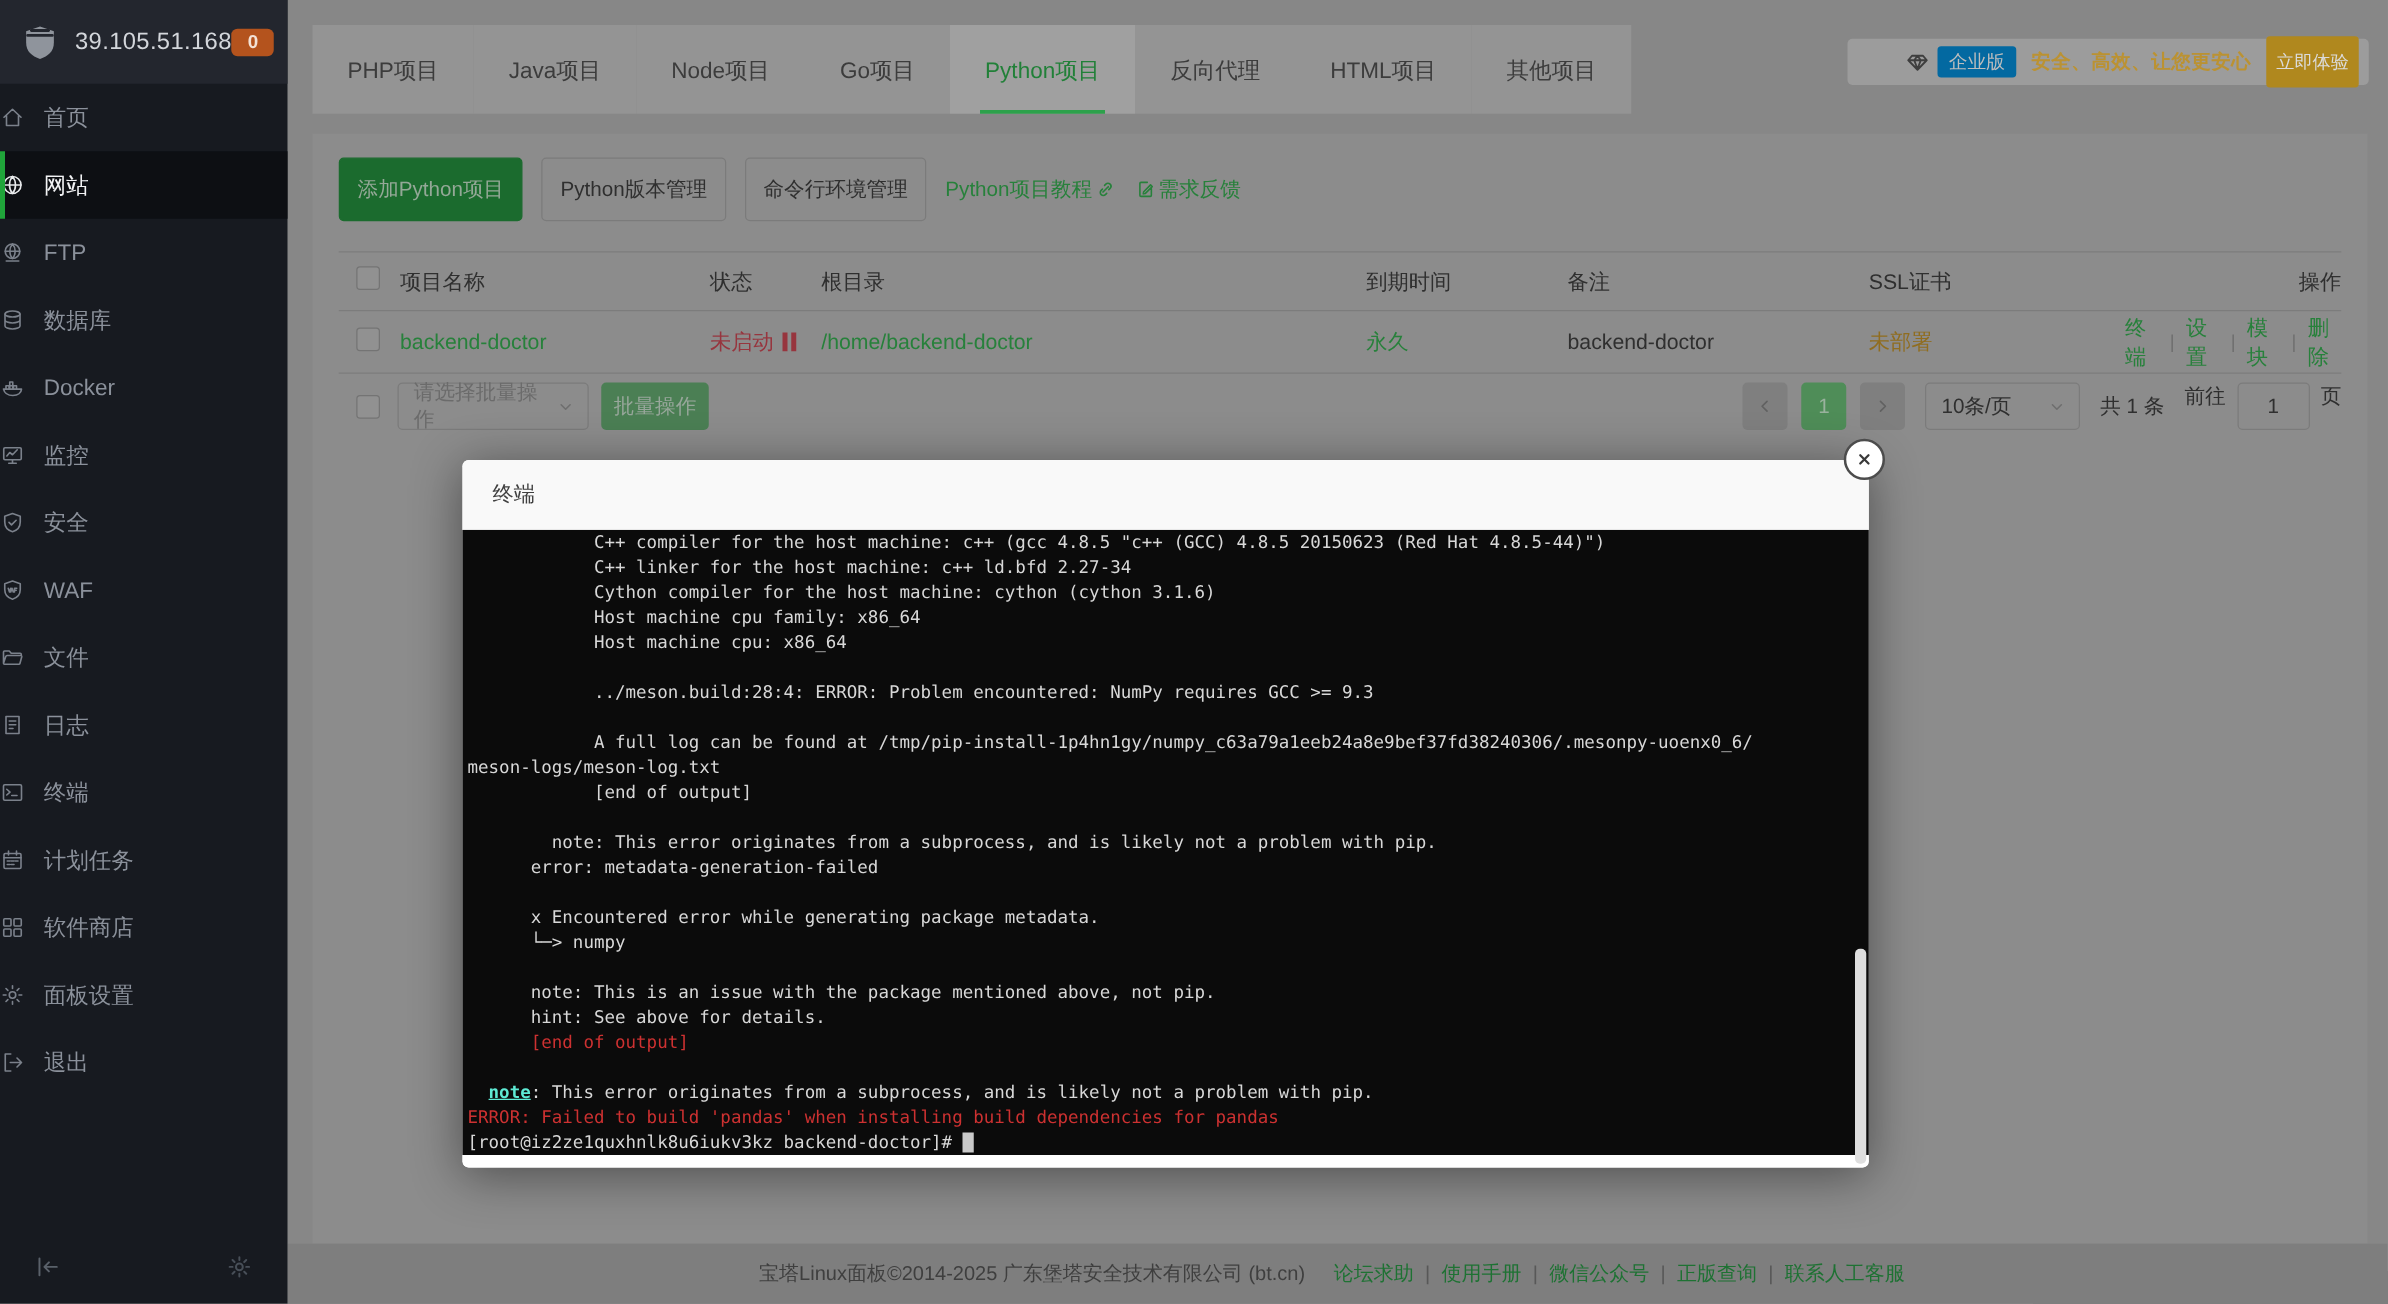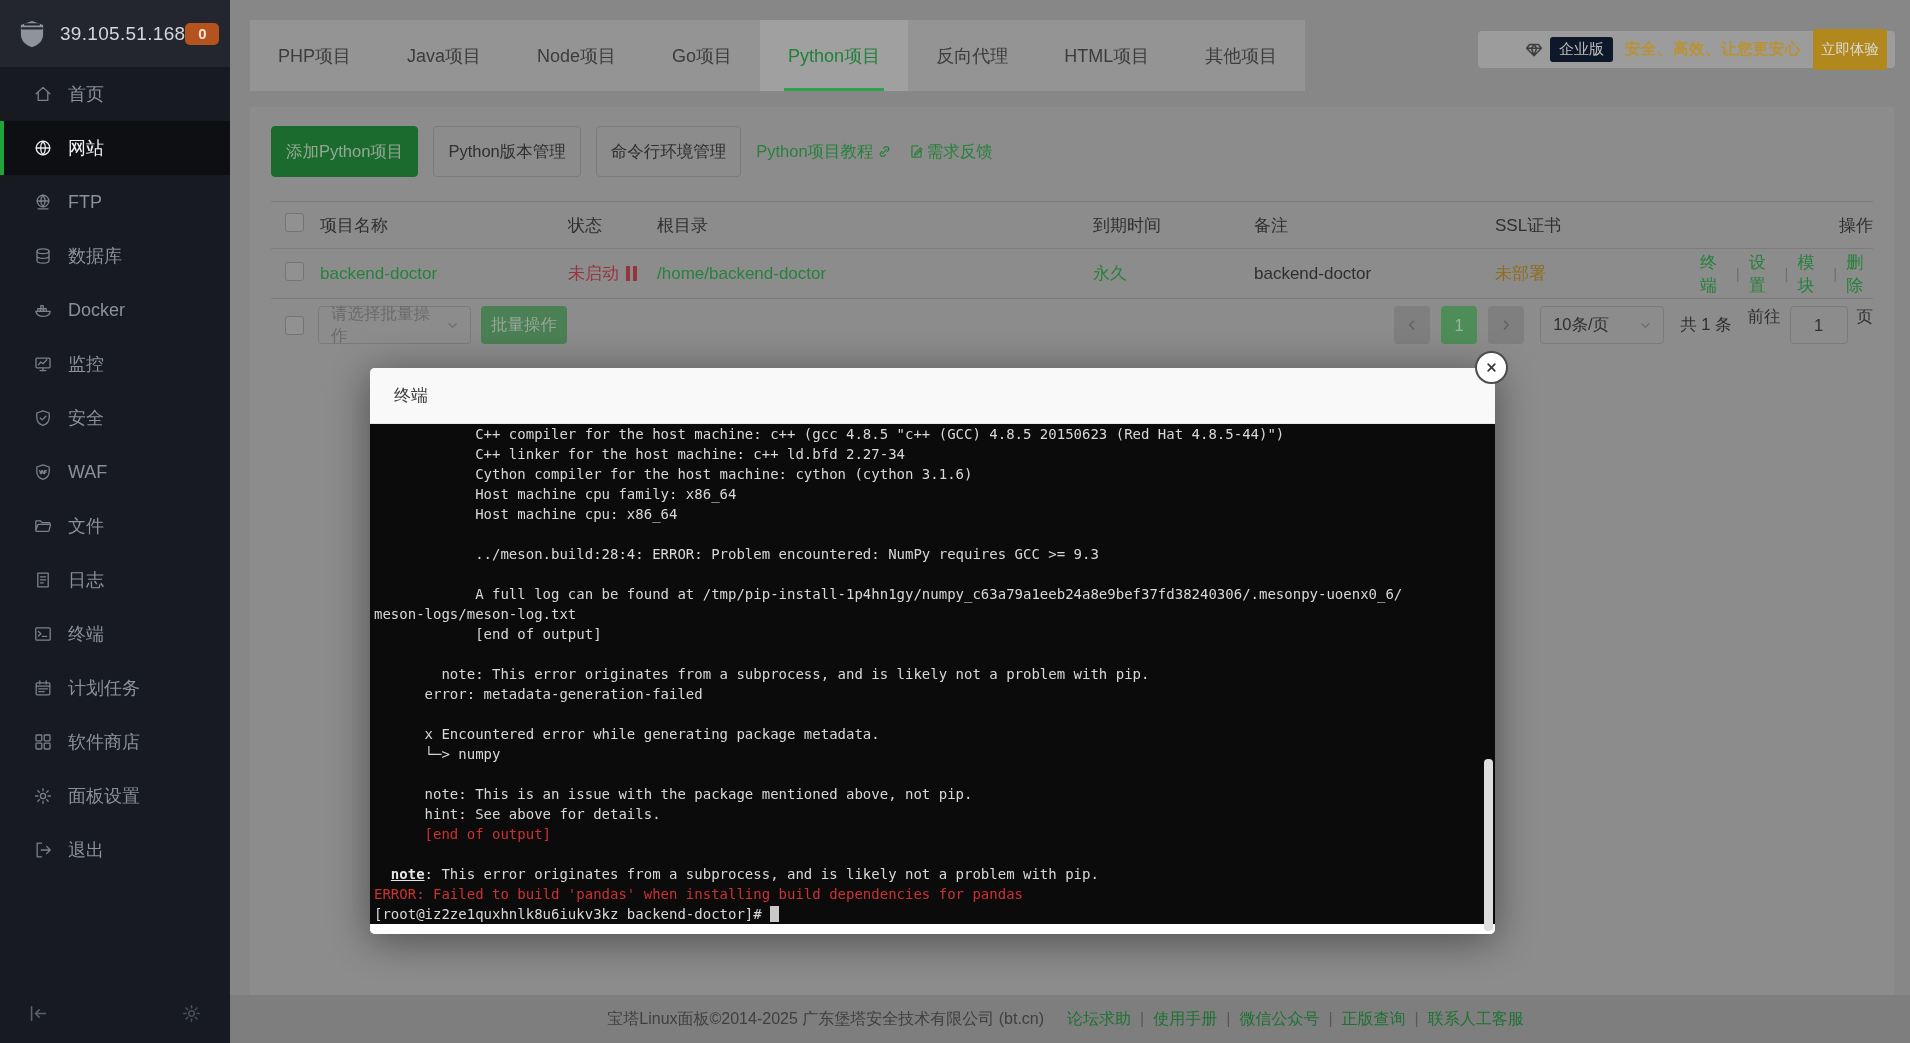--- a/index.html
+++ b/index.html
@@ -14,41 +14,41 @@
   }
   .ihost{display:inline-flex;align-items:center;justify-content:center;flex:none;}
   .icn{width:100%;height:100%;display:block;fill:none;stroke:currentColor;stroke-width:1.5;stroke-linecap:round;stroke-linejoin:round;}
 
   
   .sidebar{position:absolute;left:0;top:0;width:230px;height:100%;background:var(--sb-bg);z-index:5;}
   .logo-row{height:67px;background:var(--sb-logo);display:flex;align-items:center;padding:0 14px 0 17px;cursor:pointer;}
   .logo-shield{width:30px;height:30px;color:#8f949c;}
   .ip{color:#d3d6db;font-size:19px;margin-left:13px;letter-spacing:.3px;}
   .badge{margin-left:auto;background:#b4531d;color:#f3e2d6;font-size:15px;font-weight:bold;min-width:26px;height:22px;border-radius:5px;display:flex;align-items:center;justify-content:center;padding:0 4px;cursor:pointer;}
-  .sb-item{height:54px;display:flex;align-items:center;padding-left:33px;cursor:pointer;color:var(--sb-text);font-size:18px;position:relative;}
+  .sb-item{height:54px;display:flex;align-items:center;cursor:pointer;color:var(--sb-text);font-size:18px;position:relative;}
   .sb-item .ihost{width:20px;height:20px;margin-right:15px;color:var(--sb-icon);}
   .sb-item .icn{stroke-width:1.3;}
   .sb-item.active{background:#0d0f13;color:#f2f3f5;}
   .sb-item.active::before{content:"";position:absolute;left:0;top:0;bottom:0;width:4px;background:#20a53a;}
   .sb-item.active .ihost{color:#e8eaec;}
   .sb-bottom{position:absolute;bottom:10px;left:0;right:0;height:40px;display:flex;align-items:center;justify-content:space-between;padding:0 28px;}
   .sb-bottom .ihost{width:21px;height:21px;cursor:pointer;}
   .sb-collapse{color:#5a616a;}
   .sb-gear{color:#484f58;}
 
   
   .main{position:absolute;left:230px;top:0;right:0;bottom:0;background:var(--page);}
   .tabbar{position:absolute;left:20px;top:20px;height:71px;display:flex;}
   .tab{display:flex;align-items:center;padding:0 28px;background:var(--strip);color:#3c3c3c;font-size:18px;position:relative;cursor:pointer;}
   .tab.active{background:var(--strip-active);color:#218038;}
   .tab.active::after{content:"";position:absolute;left:24px;right:24px;bottom:0;height:3px;background:#2da14b;}
 
   .promo{position:absolute;top:31px;right:15px;height:37px;background:#9c9c9c;border-radius:4px;display:flex;align-items:center;padding:0 8px 0 46px;gap:12px;}
   .promo-diamond{width:20px;height:20px;color:#3e3e3e;}
-  .promo-badge{background:#0f172a;border-radius:3px;padding:3px 9px;color:#bdbdbd;font-size:15px;margin-left:-6px;}
+  .promo-badge{background:#0369a1;border-radius:3px;padding:3px 9px;color:#bdbdbd;font-size:15px;margin-left:-6px;}
   .promo-slogan{color:#bb9232;font-size:15.5px;font-weight:bold;letter-spacing:.5px;}
   .promo-cta{background:#b0881e;color:#dbdbdb;font-size:14.5px;padding:0 8px;height:41px;display:flex;align-items:center;border-radius:3px;cursor:pointer;}
 
   .card{position:absolute;left:20px;right:16px;top:107px;bottom:48px;background:var(--card);}
   .toolbar{display:flex;align-items:center;padding:19px 25px 0 21px;gap:15px;}
   .btn{height:51px;display:inline-flex;align-items:center;border-radius:4px;font-size:16.5px;cursor:pointer;border:1px solid transparent;padding:0 14px;white-space:nowrap;}
   .btn-green{background:var(--green-dk);border-color:var(--green-dk);color:#94a897;}
   .btn-outline{background:transparent;border-color:#7b7b7b;color:var(--tdark);}
   .tlink{display:inline-flex;align-items:center;gap:2px;color:var(--green);font-size:16.5px;cursor:pointer;white-space:nowrap;}
   .tlink .ihost{width:17px;height:17px;}
@@ -100,21 +100,21 @@
 
   
   .modal{position:absolute;left:370px;top:368px;width:1125px;z-index:20;border-radius:5px;background:#fff;box-shadow:0 6px 40px rgba(0,0,0,.45);}
   .modal-header{height:55px;display:flex;align-items:center;padding:0 24px;background:#f9f9f9;border-bottom:1px solid #e8e8e8;border-radius:5px 5px 0 0;font-size:17px;color:#3f3f3f;}
   .modal-close{position:absolute;top:-17px;right:-13px;width:33px;height:33px;border-radius:50%;background:#fff;border:2px solid #4c4c4c;box-sizing:border-box;display:flex;align-items:center;justify-content:center;color:#3a3a3a;cursor:pointer;z-index:21;}
   .modal-close .ihost{width:15px;height:15px;}
   .modal-close .icn{stroke-width:2.4;}
   .terminal{height:500px;background:#0b0b0b;padding:0 0 0 4px;font-family:"DejaVu Sans Mono","Liberation Mono",monospace;font-size:14px;color:#d8d8d8;position:relative;overflow:hidden;cursor:text;}
   .tline{white-space:pre;height:20px;line-height:20px;}
   .tline .red{color:#cd3131;}
-  .tline .boldw{color:#e5e5e5;font-weight:bold;text-decoration:underline;}
+  .tline .boldw{color:#5eead4;font-weight:bold;text-decoration:underline;}
   .cursor{display:inline-block;width:9px;height:16px;background:#c9c9c9;vertical-align:-2px;}
   .term-thumb{position:absolute;right:2px;bottom:3px;width:9px;height:172px;background:#dedede;border-radius:4px;cursor:pointer;}
   .modal-bottom{height:10px;background:#fff;border-radius:0 0 5px 5px;}
 </style>
 </head>
 <body>
 
 <div class="app">
 
   <aside class="sidebar">

